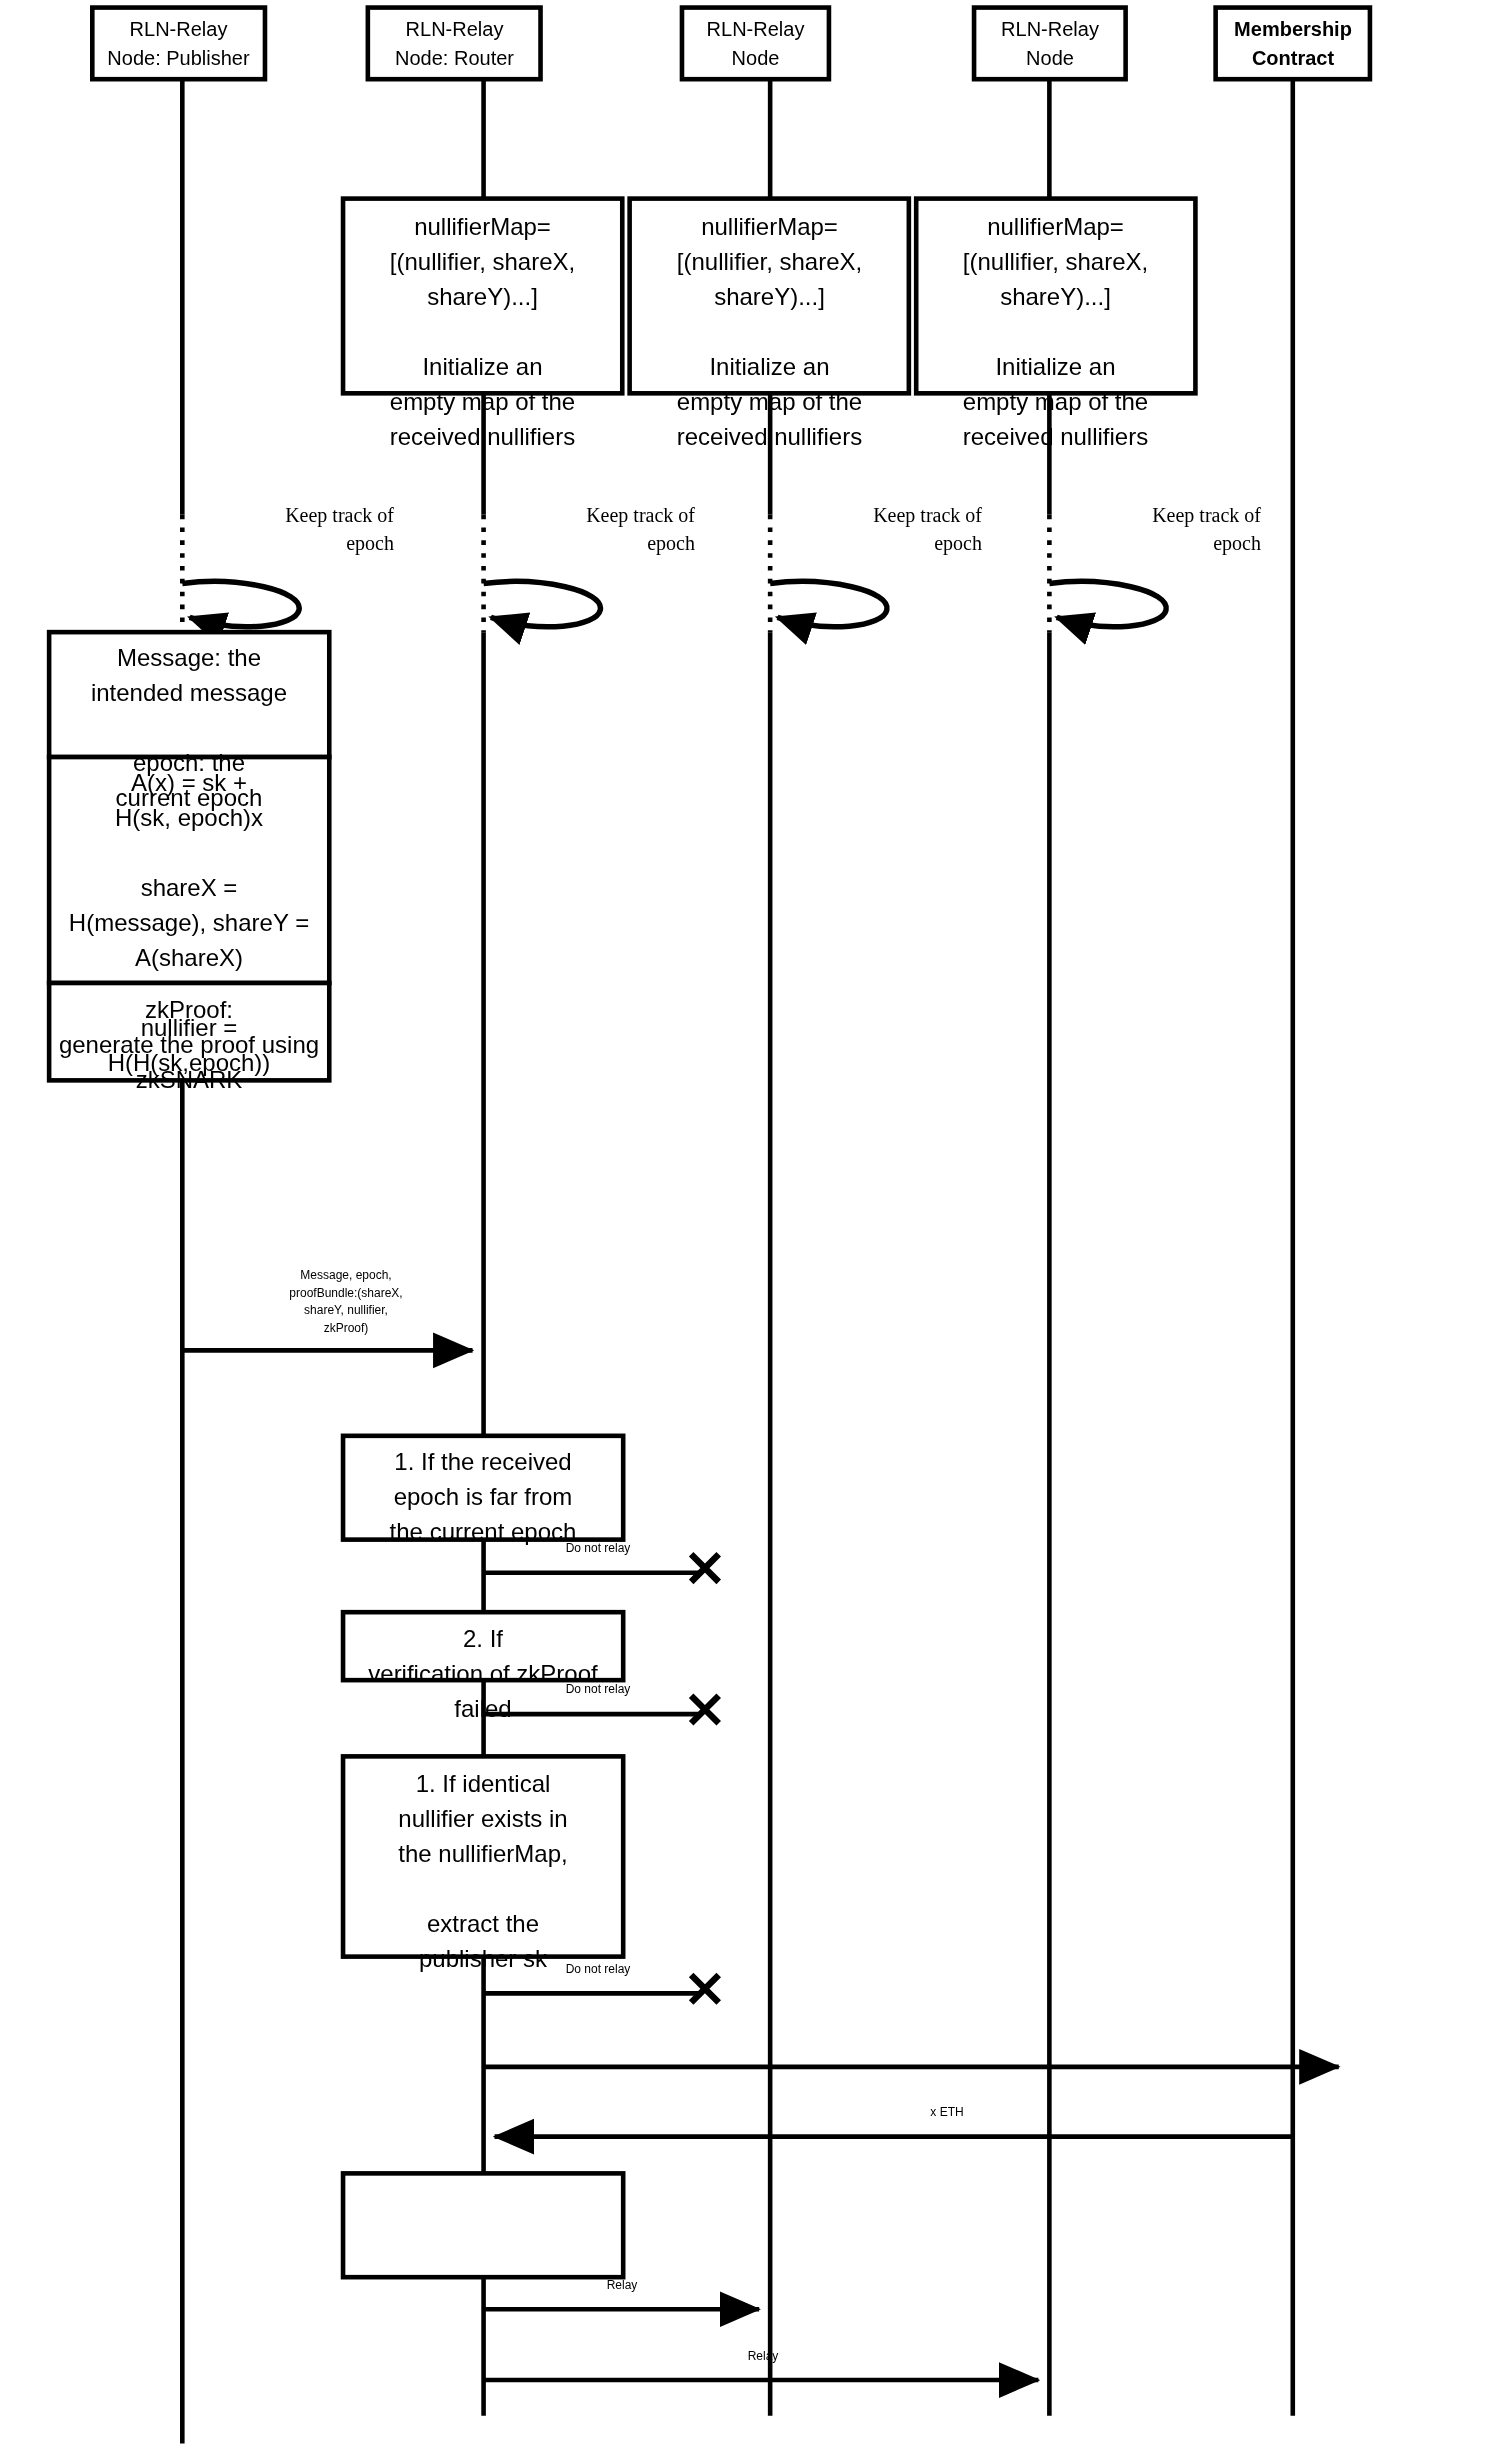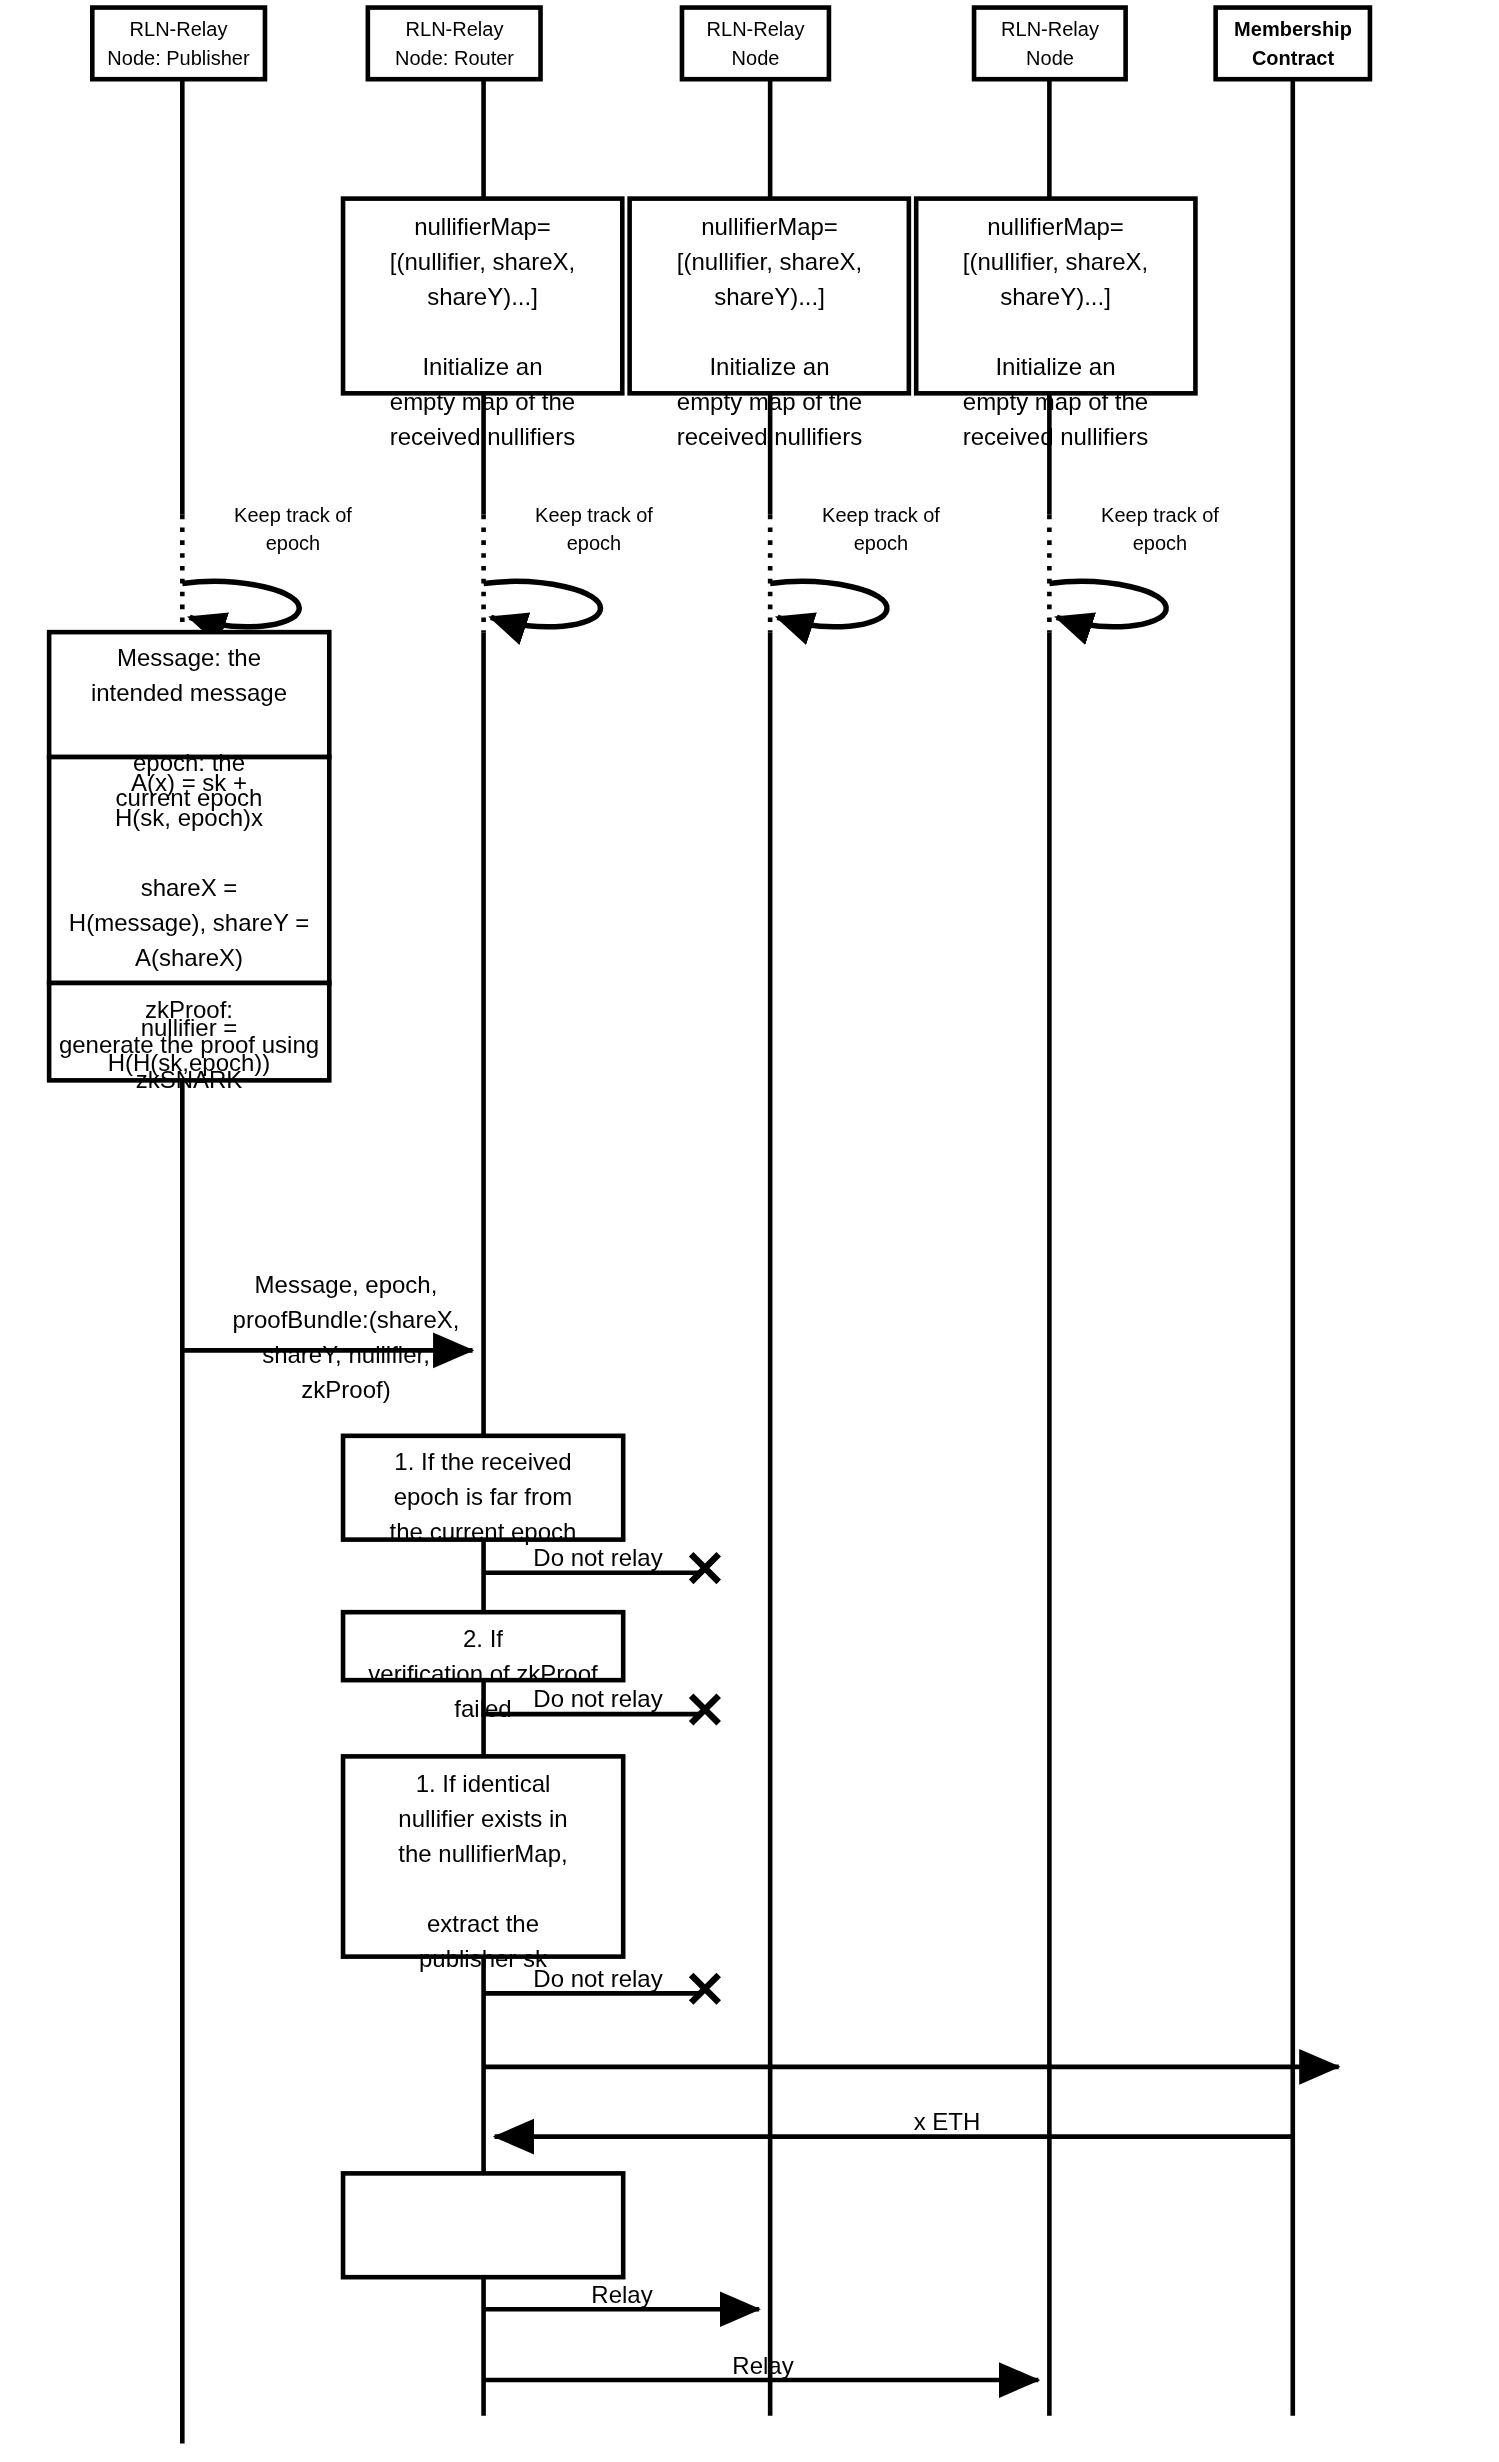--- a/index.html
+++ b/index.html
@@ -65,26 +65,27 @@
     white-space: pre-line;
     pointer-events: none;
   }
   .hdr-label {
     font-size: 20px;
   }
   .note-label {
     font-size: 24px;
   }
   .msg-label {
-    font-size: 24px;
+    font-size: 12px;
   }
   .loop-label {
     font-size: 20px;
-    text-align: center;
+    text-align: right;
     line-height: 1.42;
+    font-family: Liberation Serif, serif;
   }
 </style>
 </head>
 <body>
 
 <div id="diagram-root">
 
   <svg class="layer" viewBox="0 0 1632 2680">
     <defs>
       <marker id="arrowhead" markerWidth="9" markerHeight="9" refX="8.6" refY="4.5" orient="auto" markerUnits="strokeWidth">

